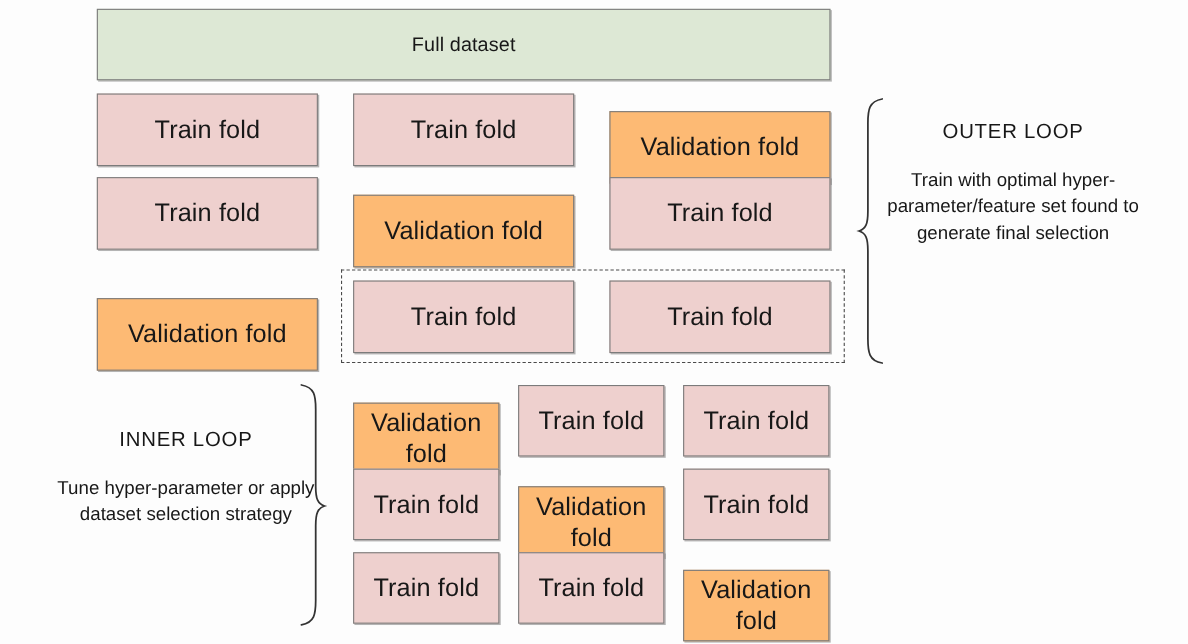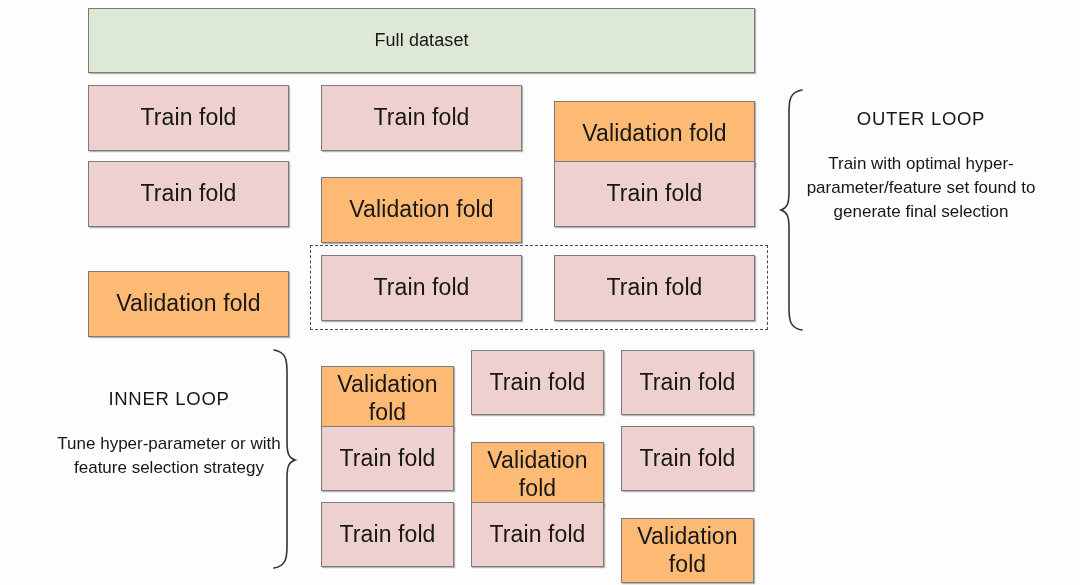--- a/index.html
+++ b/index.html
@@ -126,21 +126,21 @@
 
   <div class="brace" style="left:262px; top:348px;">
     <svg width="34" height="222" viewBox="0 0 34 222" fill="none" stroke="#333" stroke-width="1.6" stroke-linecap="round">
       <path d="M12 2 C24 4, 25 12, 25 24 L25 94 C25 106, 27 110, 33 112
                C27 114, 25 118, 25 130 L25 198 C25 210, 24 218, 12 220"></path>
     </svg>
   </div>
 
   <div class="loop-text" style="left:0px; top:388px; width:250px;margin-left:44px;">
     <p class="loop-title">INNER LOOP</p>
-    <p class="loop-desc">Tune hyper-parameter or with feature selection strategy</p>
+    <p class="loop-desc">Tune hyper-parameter or apply dataset selection strategy</p>
   </div>
 
   <div class="fold blue" style="left:321px; top:350px; width:133px; height:65px;">
     <span class="lbl">Validation fold</span>
   </div>
   <div class="fold pink" style="left:471px; top:350px; width:133px; height:65px;">
     <span class="lbl">Train fold</span>
   </div>
   <div class="fold pink" style="left:621px; top:350px; width:133px; height:65px;">
     <span class="lbl">Train fold</span>

